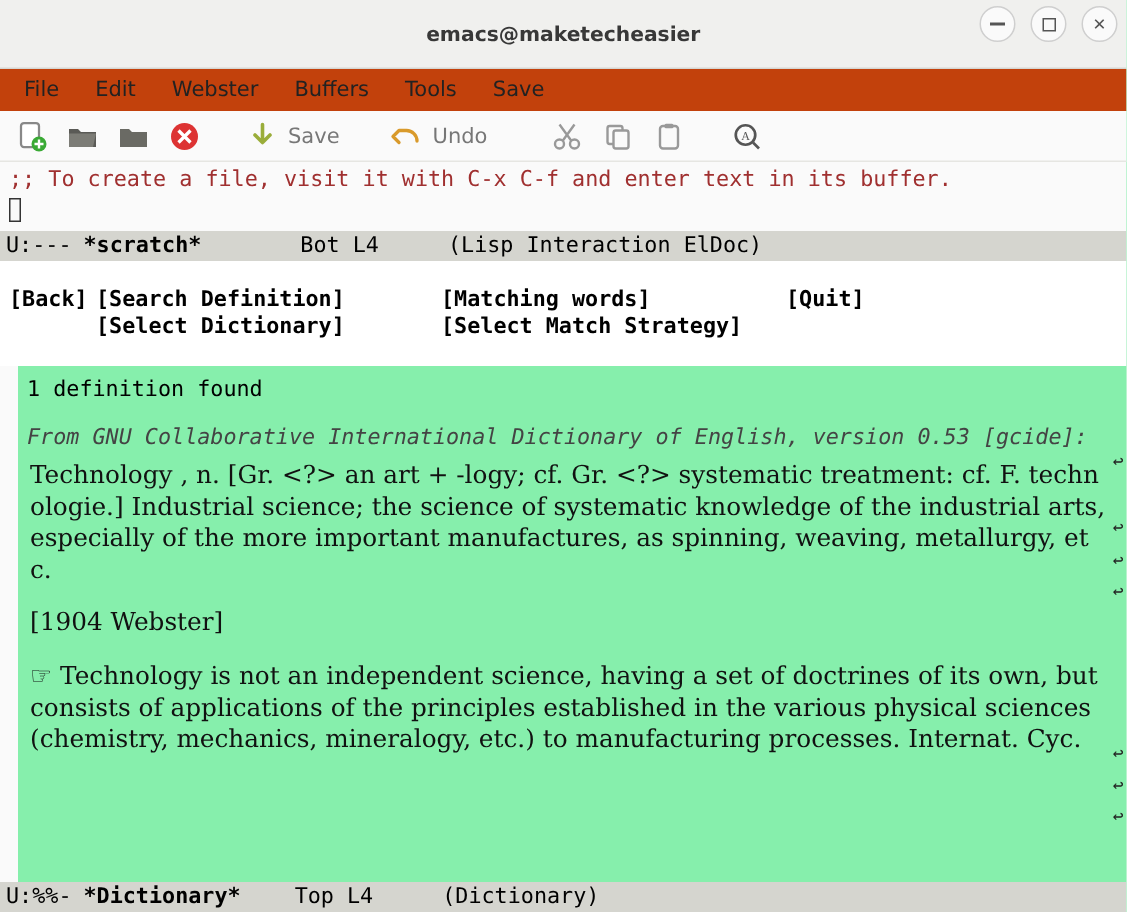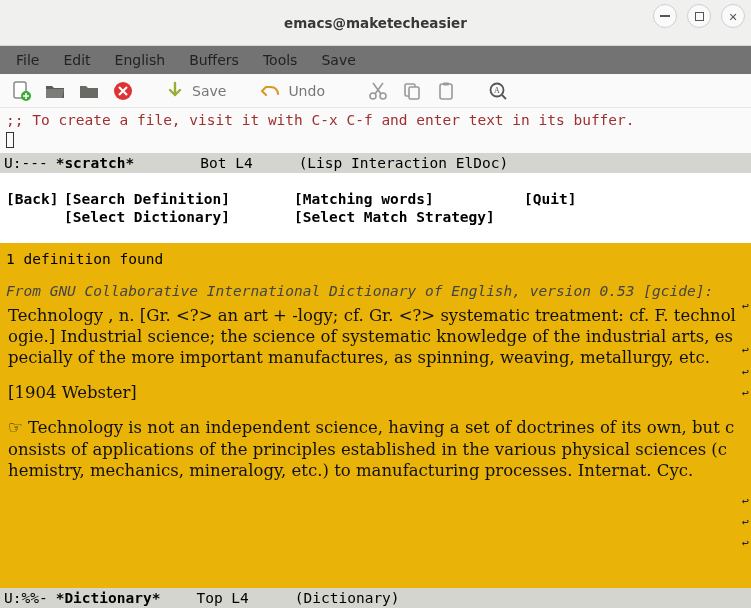--- a/index.html
+++ b/index.html
@@ -31,21 +31,21 @@
   border: 1px solid #cfcfcf; border-radius: 50%;
   display: flex; align-items: center; justify-content: center;
   background: #fafafa;
 }
 .win-btn .line { width: 10px; height: 1.5px; background: #555; }
 .win-btn .sq { width: 9px; height: 9px; border: 1.5px solid #555; }
 .win-btn .x::before { content: "✕"; font-size: 11px; color: #555; }
 
 .menubar {
   height: 28px;
-  background: #737373;
+  background: #c2410c;
   display: flex; align-items: center;
   padding: 0 6px; gap: 4px;
   font-size: 14px; color: #222;
 }
 .menubar span { padding: 3px 10px; }
 
 .toolbar {
   height: 34px;
   background: #fafafa;
   border-bottom: 1px solid #e6e6e2;
@@ -87,26 +87,27 @@
   font-family: "DejaVu Sans Mono","Liberation Mono",monospace;
   font-size: 14.5px; font-weight: bold;
   background: #fff;
   padding: 18px 6px;
   display: grid;
   grid-template-columns: 58px 230px 230px 1fr;
   row-gap: 2px;
 }
 .dict-body {
   flex: 1;
-  background: #eab308;
+  background: #86efac;
   padding: 8px 6px 2px 6px;
   font-family: "DejaVu Sans Mono","Liberation Mono",monospace;
   font-size: 14.5px;
   overflow: hidden;
   position: relative;
+  margin-left: 12px;
 }
 .source-line { font-style: italic; color: #444; }
 .def-body {
   font-family: Georgia,"DejaVu Serif",serif;
   font-size: 16.5px;
   line-height: 1.28;
   padding: 6px 8px 0 2px;
   color: #111;
   word-break: break-all;
 }
@@ -134,21 +135,21 @@
       </div>
     <div class="win-btn">
         <div class="x"></div>
       </div>
   </div>
 </div>
 
 <div class="menubar">
   <span>File</span>
   <span>Edit</span>
-  <span>English</span>
+  <span>Webster</span>
   <span>Buffers</span>
   <span>Tools</span>
   <span>Save</span>
 </div>
 
 <div class="toolbar">
   <div class="tool">
     <svg width="22" height="22" viewBox="0 0 22 22">
         <rect x="4" y="2" width="12" height="16" rx="2" fill="#fff" stroke="#888" stroke-width="1.5"></rect>
         <circle cx="16" cy="16" r="5" fill="#3aaa35"></circle>

